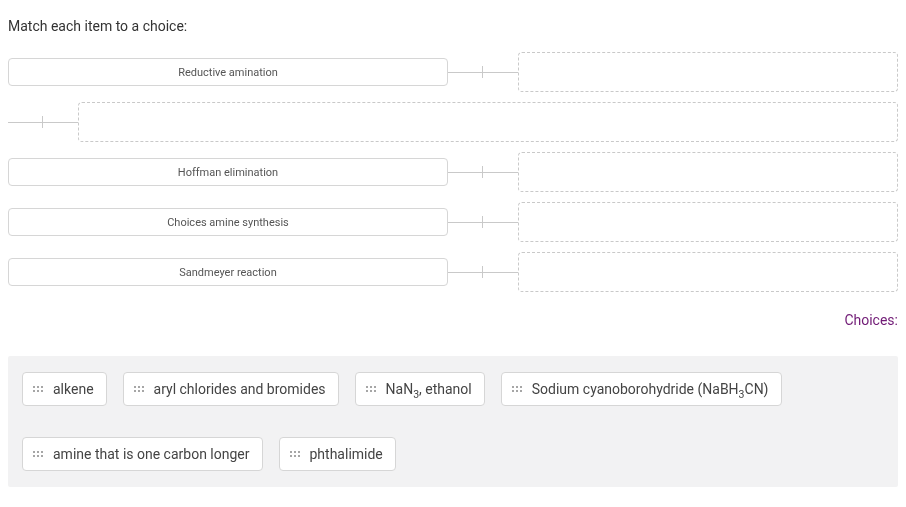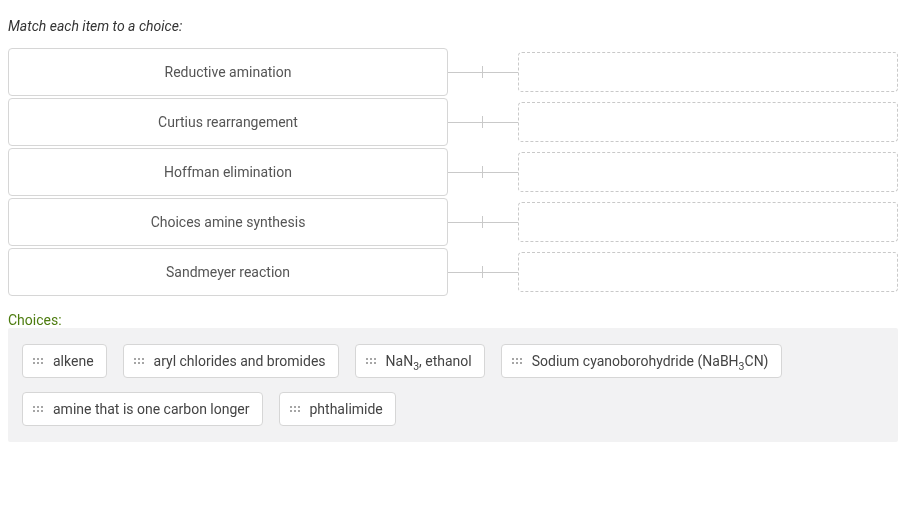--- a/index.html
+++ b/index.html
@@ -6,47 +6,46 @@
   body {
     margin: 0;
     padding: 18px 8px 8px 8px;
     font-family: -apple-system, BlinkMacSystemFont, "Segoe UI", Roboto, Arial, sans-serif;
     font-size: 14px;
     color: #333;
     background: #fff;
     width: 906px;
   }
   .instruction {
-    font-style: italic;
     color: #333;
     margin-bottom: 18px;
     font-size: 14px;
   }
   .match-rows {
     display: flex;
     flex-direction: column;
     gap: 10px;
     margin-bottom: 20px;
   }
   .match-row {
     display: flex;
     align-items: center;
     height: 40px;
   }
   .item-box {
     width: 440px;
-    height: 48px;
+    height: 28px;
     border: 1px solid #d6d6d6;
     border-radius: 4px;
     display: flex;
     align-items: center;
     justify-content: center;
     color: #555;
     background: #fff;
-    font-size: 14px;
+    font-size: 11px;
   }
   .connector {
     width: 70px;
     position: relative;
     height: 40px;
     flex: 0 0 70px;
   }
   .connector .h1 {
     position: absolute;
     left: 0;
@@ -73,32 +72,33 @@
   }
   .drop-zone {
     flex: 1;
     height: 40px;
     border: 1px dashed #c9c9c9;
     border-radius: 4px;
     background: #fff;
   }
   .choices-label {
     font-size: 14px;
-    color: #4d7c0f;
-    margin-bottom: 0;
+    color: #701a75;
+    margin-bottom: 28px;
+    text-align: right;
   }
   .choices-panel {
     background: #f2f2f3;
     border-radius: 2px;
     padding: 16px 14px;
   }
   .choices-inner {
     display: flex;
     flex-wrap: wrap;
-    gap: 14px 16px;
+    gap: 31px 16px;
     align-items: flex-end;
   }
   .choice-chip {
     background: #fff;
     border: 1px solid #d6d6d6;
     border-radius: 4px;
     padding: 8px 12px 8px 10px;
     display: flex;
     align-items: center;
     gap: 10px;
@@ -137,23 +137,20 @@
     </div>
     <div class="connector">
       <div class="h1"></div>
         <div class="v"></div>
         <div class="h2"></div>
     </div>
     <div class="drop-zone"></div>
   </div>
 
   <div class="match-row">
-    <div class="item-box">
-      <span>Curtius rearrangement</span>
-    </div>
     <div class="connector">
       <div class="h1"></div>
         <div class="v"></div>
         <div class="h2"></div>
     </div>
     <div class="drop-zone"></div>
   </div>
 
   <div class="match-row">
     <div class="item-box">

